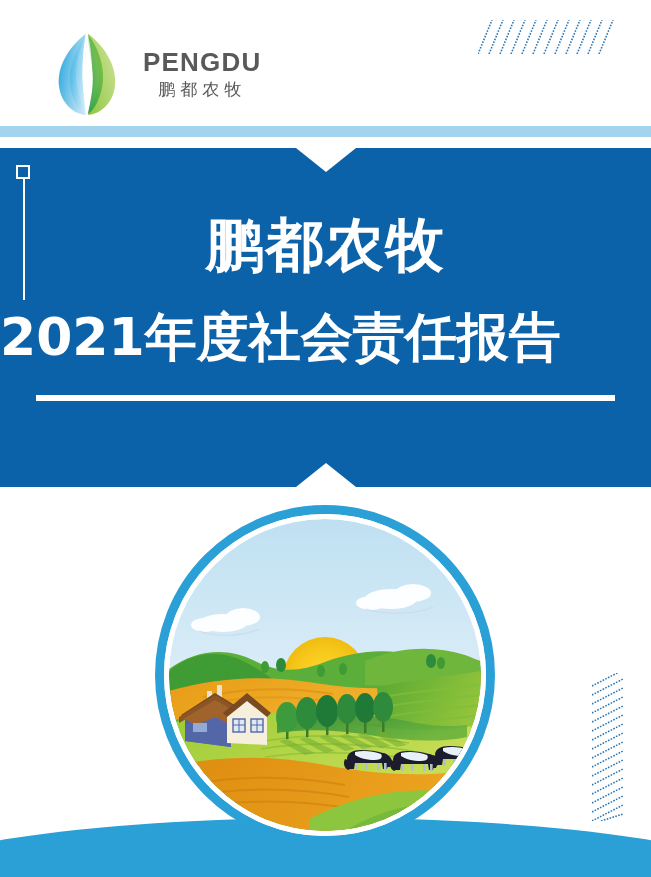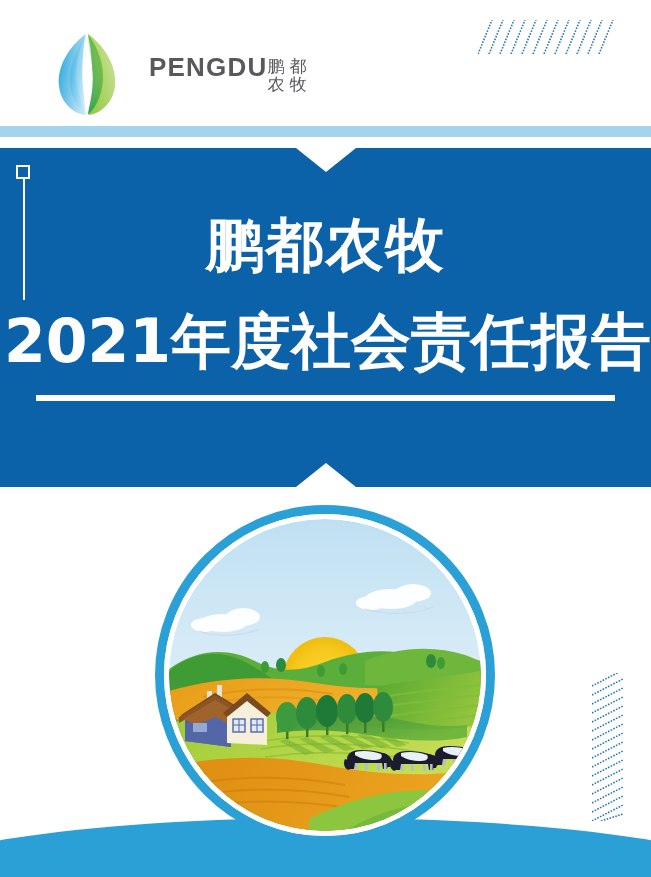--- a/index.html
+++ b/index.html
@@ -5,21 +5,21 @@
   html,body{margin:0;padding:0;background:#ffffff;}
   body{
     width:651px;height:877px;position:relative;overflow:hidden;
     font-family:"Liberation Sans","DejaVu Sans",sans-serif;
   }
   .page{position:absolute;inset:0;background:#ffffff;overflow:hidden;}
 
   
   .logo-area{position:absolute;left:55px;top:28px;width:260px;height:92px;display:flex;align-items:center;}
   .logo-mark{width:64px;height:88px;flex:0 0 auto;}
-  .logo-text{margin-left:30px;display:flex;justify-content:center;}
+  .logo-text{margin-left:24px;display:flex;flex-direction:column;justify-content:center;align-items:center;}
   .logo-en{
     font-size:26px;font-weight:bold;letter-spacing:1.2px;color:#58595b;
     line-height:1.05;font-family:"Liberation Sans","DejaVu Sans",sans-serif;
   }
   .logo-cn{
     font-size:17px;color:#58595b;letter-spacing:5px;margin-top:4px;line-height:1.05;
     font-family:"DejaVu Sans","Liberation Sans",sans-serif;
   }
 
   
@@ -47,22 +47,22 @@
     border:2px solid #ffffff;box-sizing:border-box;
   }
   .tick-line{position:absolute;left:23px;top:179px;width:1.5px;height:121px;background:#ffffff;}
 
   .title-main{
     position:absolute;left:0;top:215px;width:651px;text-align:center;
     color:#ffffff;font-size:58px;font-weight:bold;letter-spacing:2px;line-height:1.05;
     font-family:"DejaVu Sans","Liberation Sans",sans-serif;
   }
   .title-sub{
-    position:absolute;left:0;top:310px;width:651px;text-align:right;
-    color:#ffffff;font-size:60px;font-weight:bold;letter-spacing:0px;line-height:1.05;
+    position:absolute;left:0;top:310px;width:651px;text-align:left;
+    color:#ffffff;font-size:52px;font-weight:bold;letter-spacing:0px;line-height:1.05;
     font-family:"DejaVu Sans","Liberation Sans",sans-serif;
   }
   .title-underline{position:absolute;left:36px;top:395px;width:579px;height:6px;background:#ffffff;}
 
   
   .wave{
     position:absolute;left:-120px;top:818px;width:891px;height:300px;
     background:#2ba0d6;border-radius:50% 50% 0 0 / 70px 70px 0 0;
   }
 

